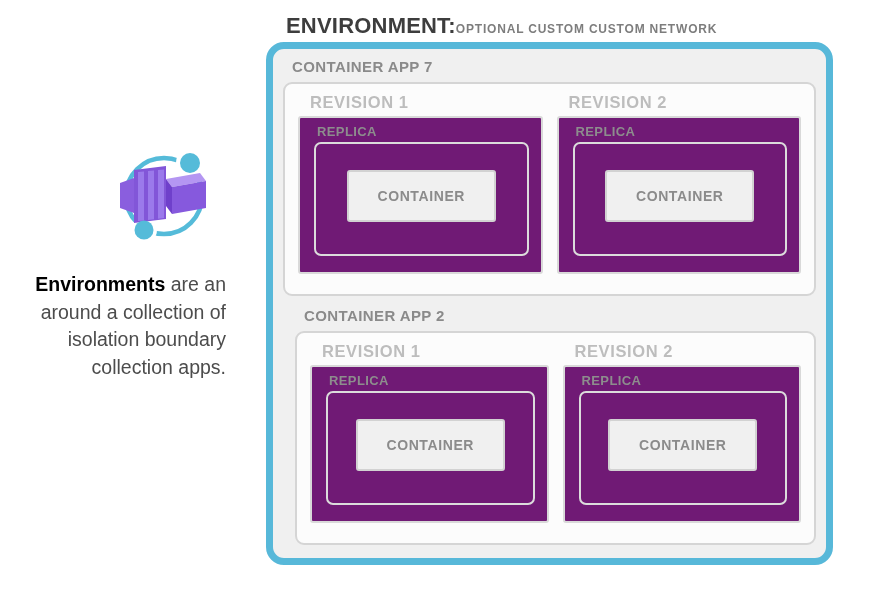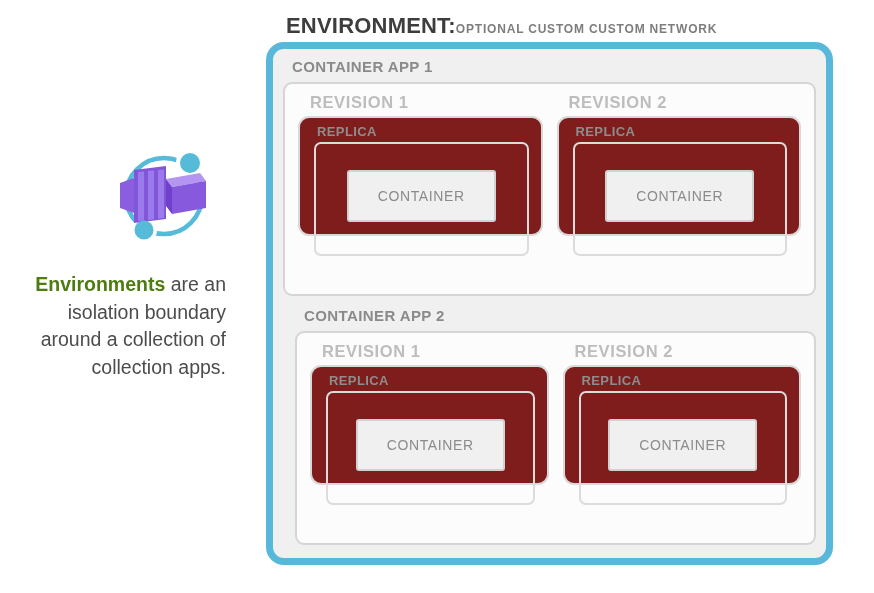--- a/index.html
+++ b/index.html
@@ -18,21 +18,21 @@
   }
   .headline-main { font-size:22px; font-weight:bold; color:#3d3d3d; letter-spacing:.2px; }
   .headline-sub  { font-size:12px; font-weight:bold; color:#7d7d7d; letter-spacing:.8px; }
 
   
   .logo { position:absolute; left:119px; top:153px; width:94px; height:90px; }
   .desc {
     position:absolute; left:10px; top:271px; width:216px;
     text-align:right; font-size:19.5px; line-height:27.5px; color:#4c4c4c;
   }
-  .desc b { color:#4d7c0f; }
+  .desc b { color:#000000; }
 
   
   .env-box {
     position:absolute; left:266px; top:42px; width:567px; height:523px;
     box-sizing:border-box;
     background:#f0f0f0;
     border:7px solid #57b8d9;
     border-radius:18px;
     padding:8px 10px 10px;
   }
@@ -46,39 +46,39 @@
     background:#fcfcfc; border:2px solid #d5d5d5; border-radius:9px;
     padding:7px 13px 0;
   }
   .rev-row { display:flex; gap:14px; }
   .rev-col { flex:1; min-width:0; }
   .rev-label {
     font-weight:bold; font-size:16.5px; letter-spacing:.6px; color:#bdbdbd;
     line-height:22px; margin:0 0 3px 12px;
   }
   .replica-box {
-    box-sizing:border-box; height:120px;
-    background:#7f1d1d; border:2px solid #d9d9d9; border-radius:11px;
+    box-sizing:border-box; height:158px;
+    background:#701a75; border:2px solid #d9d9d9; border-radius:3px;
     padding:5px 12px 0;
   }
   .replica-label {
     font-weight:bold; font-size:13px; letter-spacing:.4px; color:#8d8d8d;
     line-height:18px; margin:0 0 1px 5px;
   }
   .replica-inner {
     box-sizing:border-box; height:114px; margin-left:2px;
     border:2px solid #dcdcdc; border-radius:7px;
     display:flex; align-items:center; justify-content:center;
   }
   .container-rect {
     box-sizing:border-box; width:149px; height:52px; margin-top:-6px;
     background:#f0f0f0; border:2px solid #d2d2d2; border-radius:3px;
     display:flex; align-items:center; justify-content:center;
   }
-  .container-label { font-weight:normal; font-size:14px; letter-spacing:.6px; color:#8b8b8b; }
+  .container-label { font-weight:bold; font-size:14px; letter-spacing:.6px; color:#8b8b8b; }
 </style>
 </head>
 <body>
 
 <div class="headline">
   <span class="headline-main">ENVIRONMENT:</span>
   <span class="headline-sub">OPTIONAL CUSTOM CUSTOM NETWORK</span>
 </div>
 
 <svg class="logo" viewBox="0 0 94 90" aria-hidden="true">
@@ -98,29 +98,29 @@
     <polygon points="47,26 53,34 53,61 47,53" fill="#6f40cb"></polygon>
   </g>
   <g>
     <circle cx="71" cy="10" r="10" fill="#55bbd9"></circle>
     <circle cx="25" cy="77" r="9.5" fill="#55bbd9"></circle>
   </g>
 </svg>
 
 <div class="desc">
   <div><b>Environments</b><span> are an</span></div>
+  <div>around a collection of</div>
   <div>isolation boundary</div>
-  <div>around a collection of</div>
   <div>collection apps.</div>
 </div>
 
 <div class="env-box">
 
   <div class="app-section">
-    <div class="app-label">CONTAINER APP 1</div>
+    <div class="app-label">CONTAINER APP 7</div>
     <div class="app-box">
       <div class="rev-row">
 
         <div class="rev-col">
           <div class="rev-label">REVISION 1</div>
           <div class="replica-box">
             <div class="replica-label">REPLICA</div>
             <div class="replica-inner">
               <div class="container-rect">
                 <span class="container-label">CONTAINER</span>

